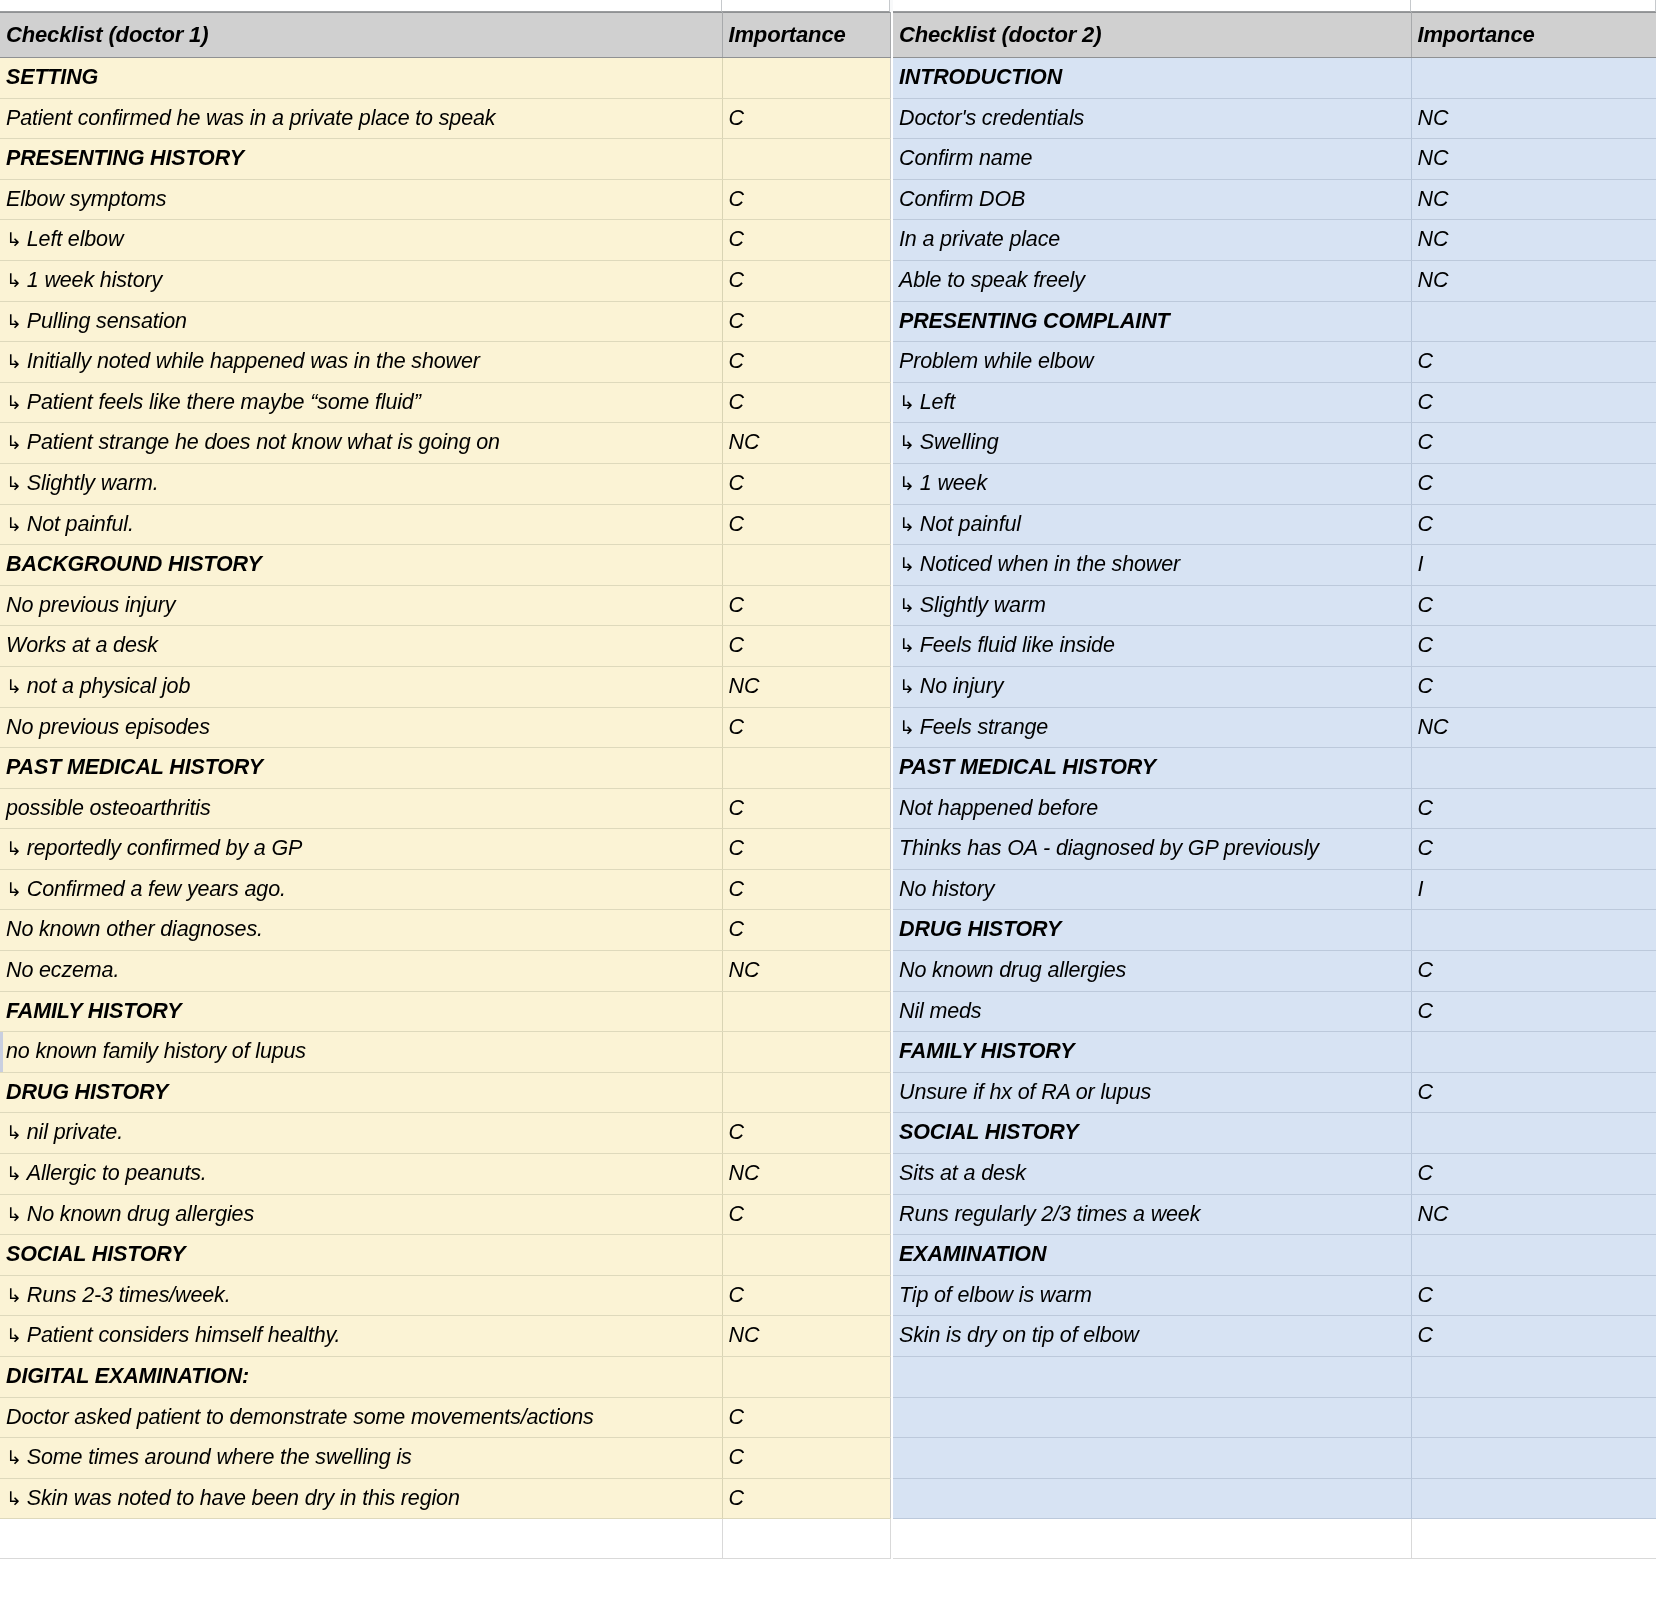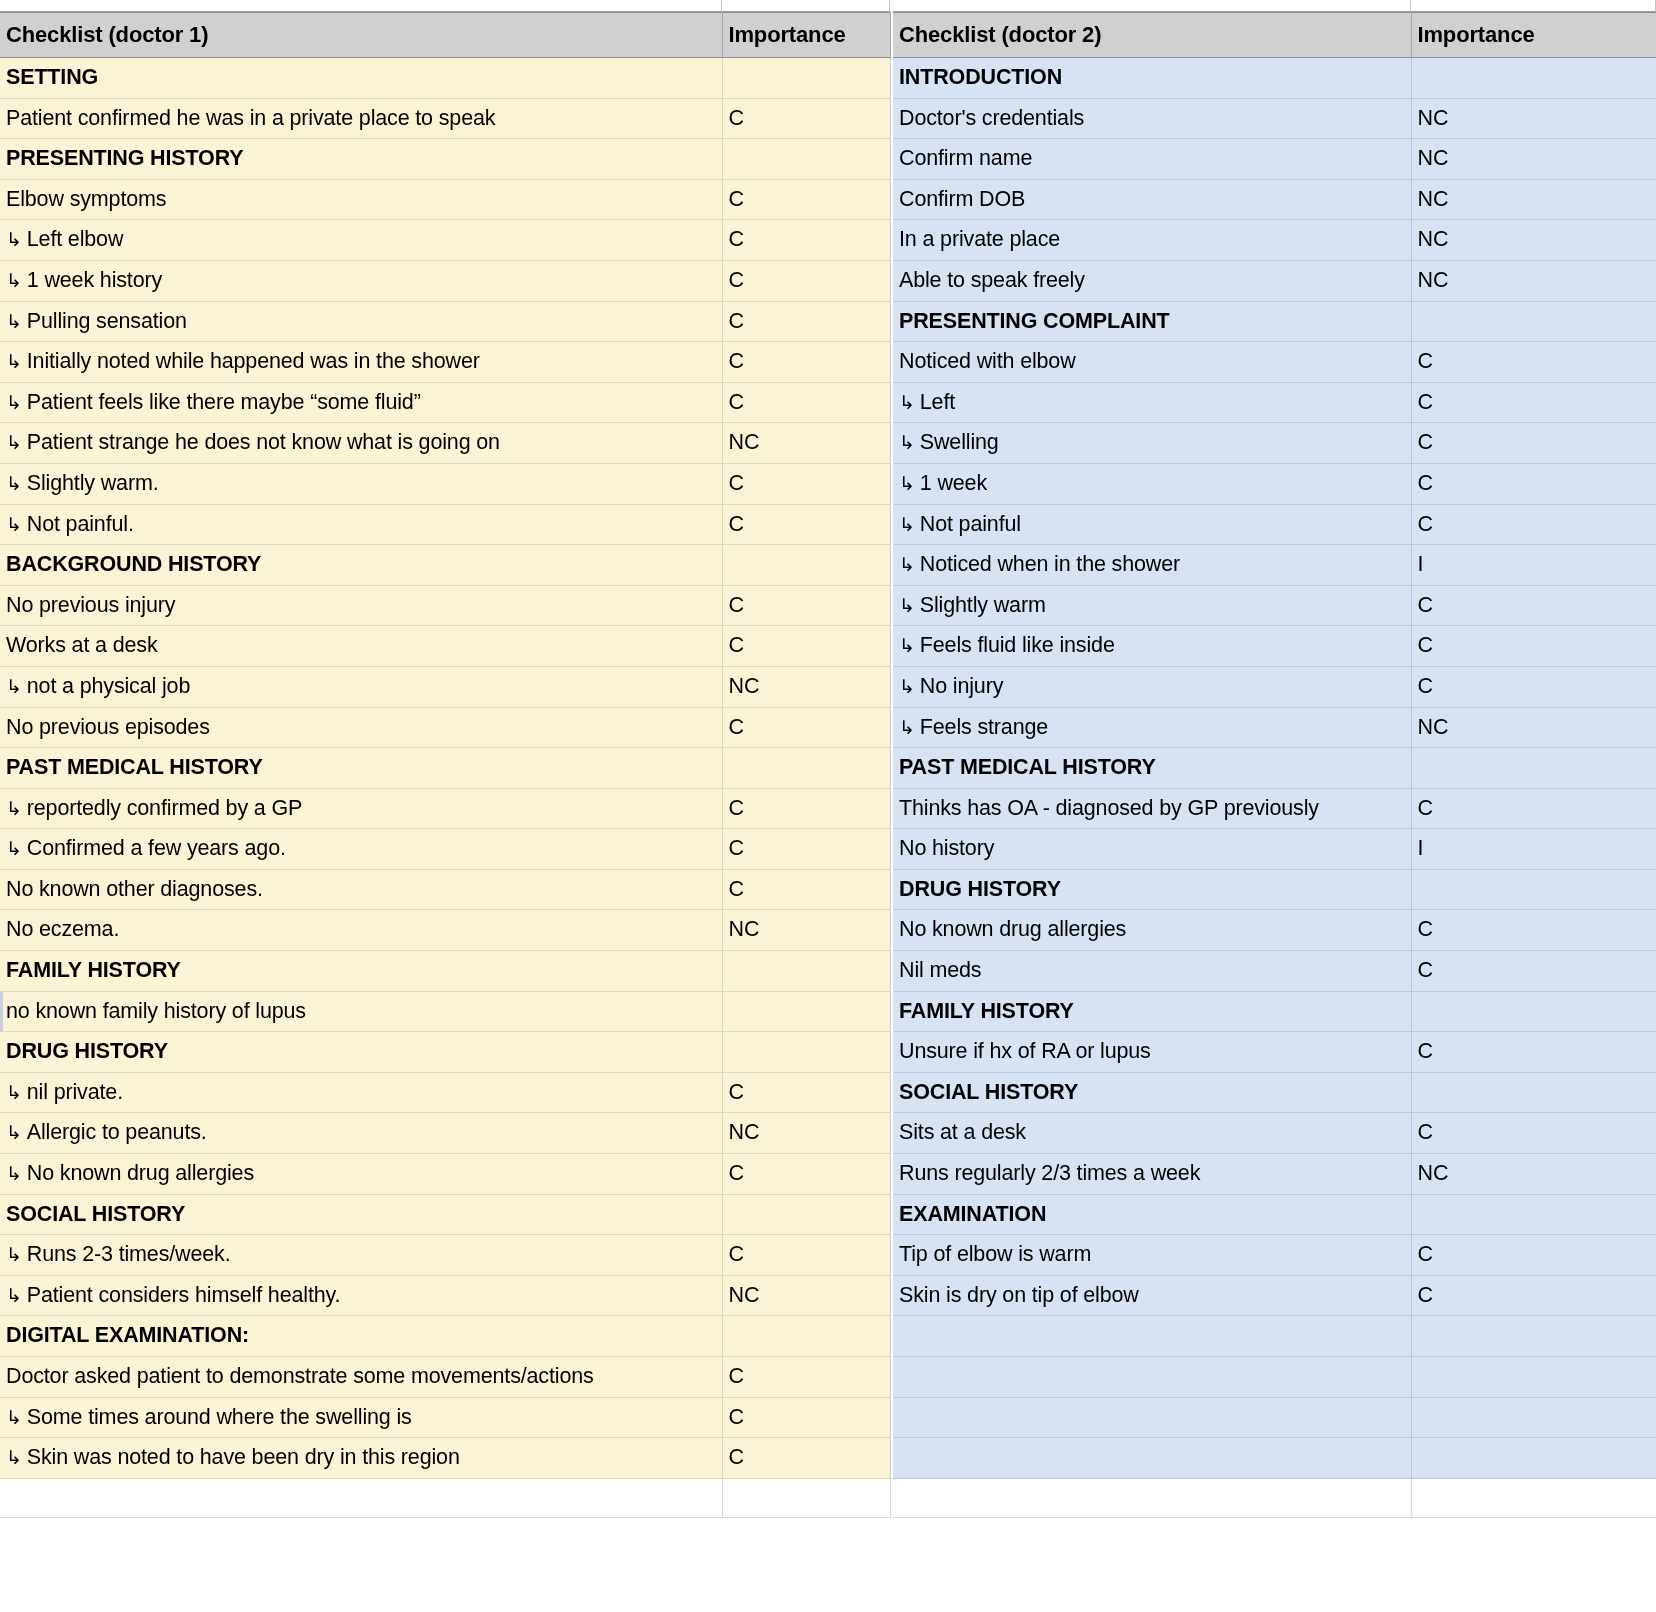--- a/index.html
+++ b/index.html
@@ -15,20 +15,21 @@
     color: #000000;
     overflow: hidden;
   }
 
   
   .sheet {
     position: relative;
     width: 1412px;
     height: 1612px;
     box-sizing: border-box;
+    font-style: italic;
   }
 
   
   .pre-row {
     display: flex;
     height: 12px;
     width: 1656px;
     box-sizing: border-box;
     background: #f8f9fa;
   }
@@ -201,21 +202,21 @@
           <td class="y"><span class="arrow">↳</span><span>Pulling sensation</span></td>
           <td class="y last"><span>C</span></td>
           <td class="gapcell"></td>
           <td class="b"><span class="section">PRESENTING COMPLAINT</span></td>
           <td class="b last"><span></span></td>
         </tr>
         <tr>
           <td class="y"><span class="arrow">↳</span><span>Initially noted while happened was in the shower</span></td>
           <td class="y last"><span>C</span></td>
           <td class="gapcell"></td>
-          <td class="b"><span>Noticed with elbow</span></td>
+          <td class="b"><span>Problem while elbow</span></td>
           <td class="b last"><span>C</span></td>
         </tr>
         <tr>
           <td class="y"><span class="arrow">↳</span><span>Patient feels like there maybe “some fluid”</span></td>
           <td class="y last"><span>C</span></td>
           <td class="gapcell"></td>
           <td class="b"><span class="arrow">↳</span><span>Left</span></td>
           <td class="b last"><span>C</span></td>
         </tr>
         <tr>
@@ -275,20 +276,27 @@
           <td class="b last"><span>NC</span></td>
         </tr>
         <tr>
           <td class="y"><span class="section">PAST MEDICAL HISTORY</span></td>
           <td class="y last"><span></span></td>
           <td class="gapcell"></td>
           <td class="b"><span class="section">PAST MEDICAL HISTORY</span></td>
           <td class="b last"><span></span></td>
         </tr>
         <tr>
+          <td class="y"><span>possible osteoarthritis</span></td>
+          <td class="y last"><span>C</span></td>
+          <td class="gapcell"></td>
+          <td class="b"><span>Not happened before</span></td>
+          <td class="b last"><span>C</span></td>
+        </tr>
+        <tr>
           <td class="y"><span class="arrow">↳</span><span>reportedly confirmed by a GP</span></td>
           <td class="y last"><span>C</span></td>
           <td class="gapcell"></td>
           <td class="b"><span>Thinks has OA - diagnosed by GP previously</span></td>
           <td class="b last"><span>C</span></td>
         </tr>
         <tr>
           <td class="y"><span class="arrow">↳</span><span>Confirmed a few years ago.</span></td>
           <td class="y last"><span>C</span></td>
           <td class="gapcell"></td>

